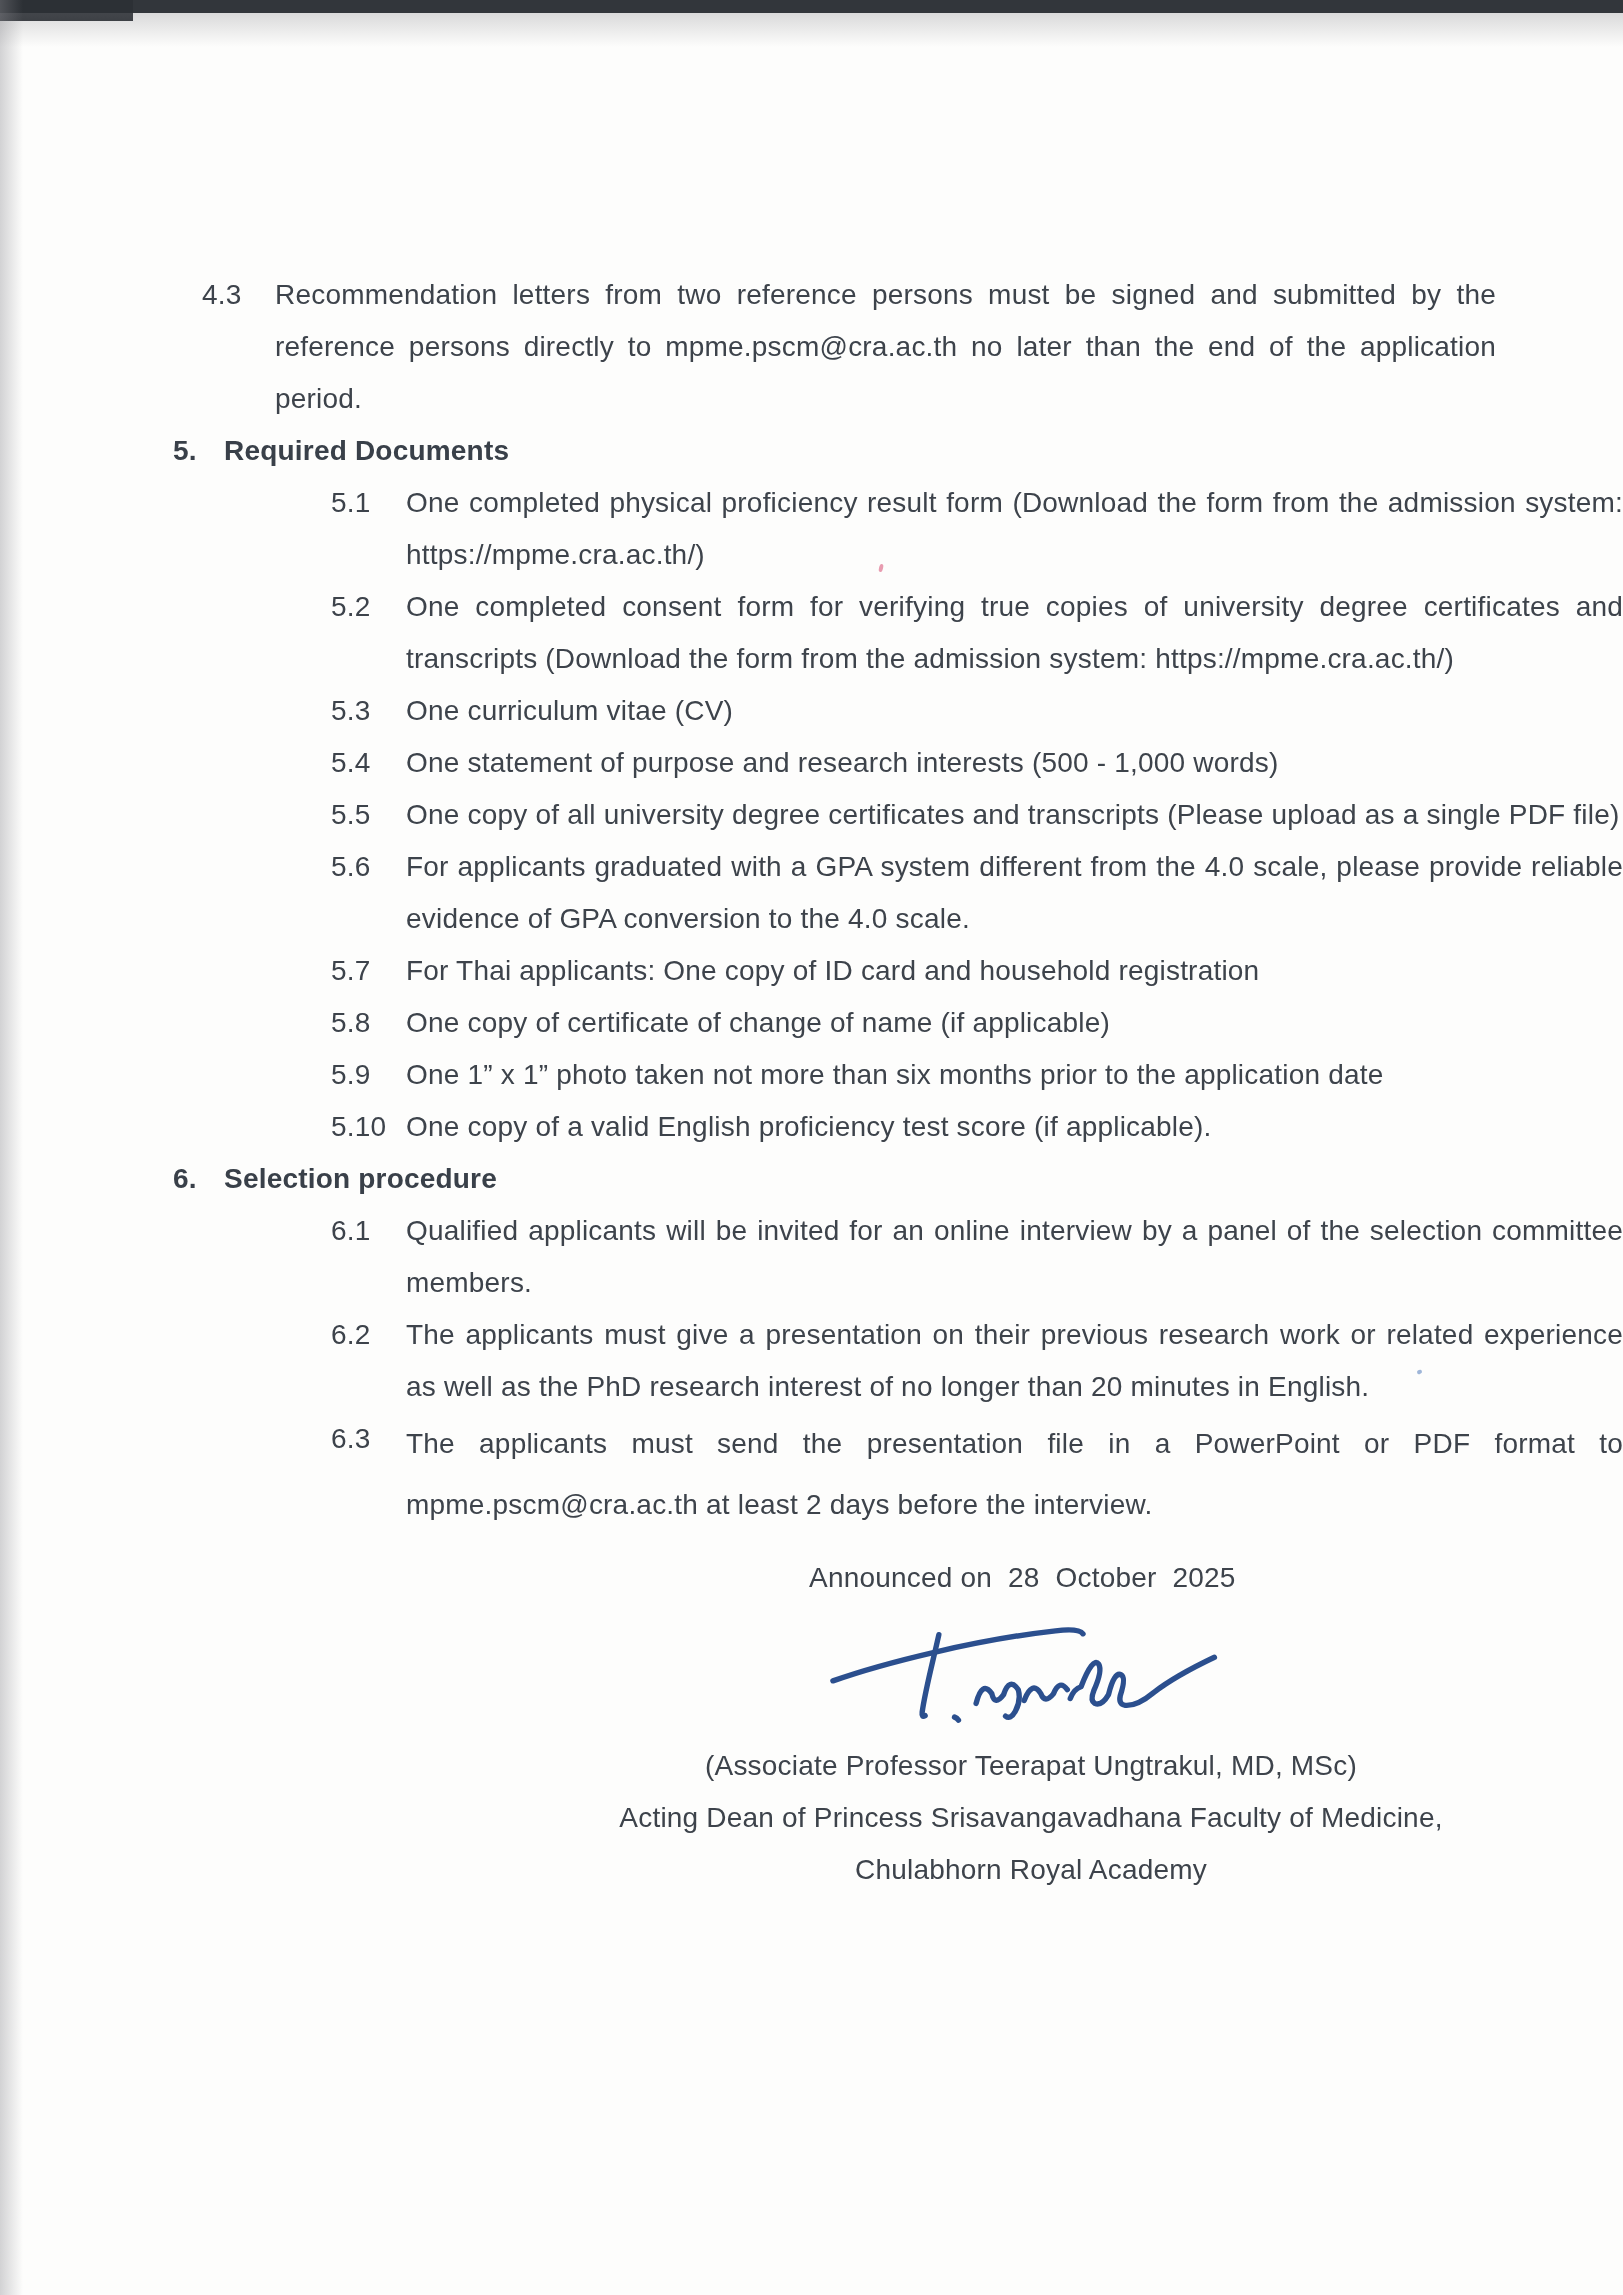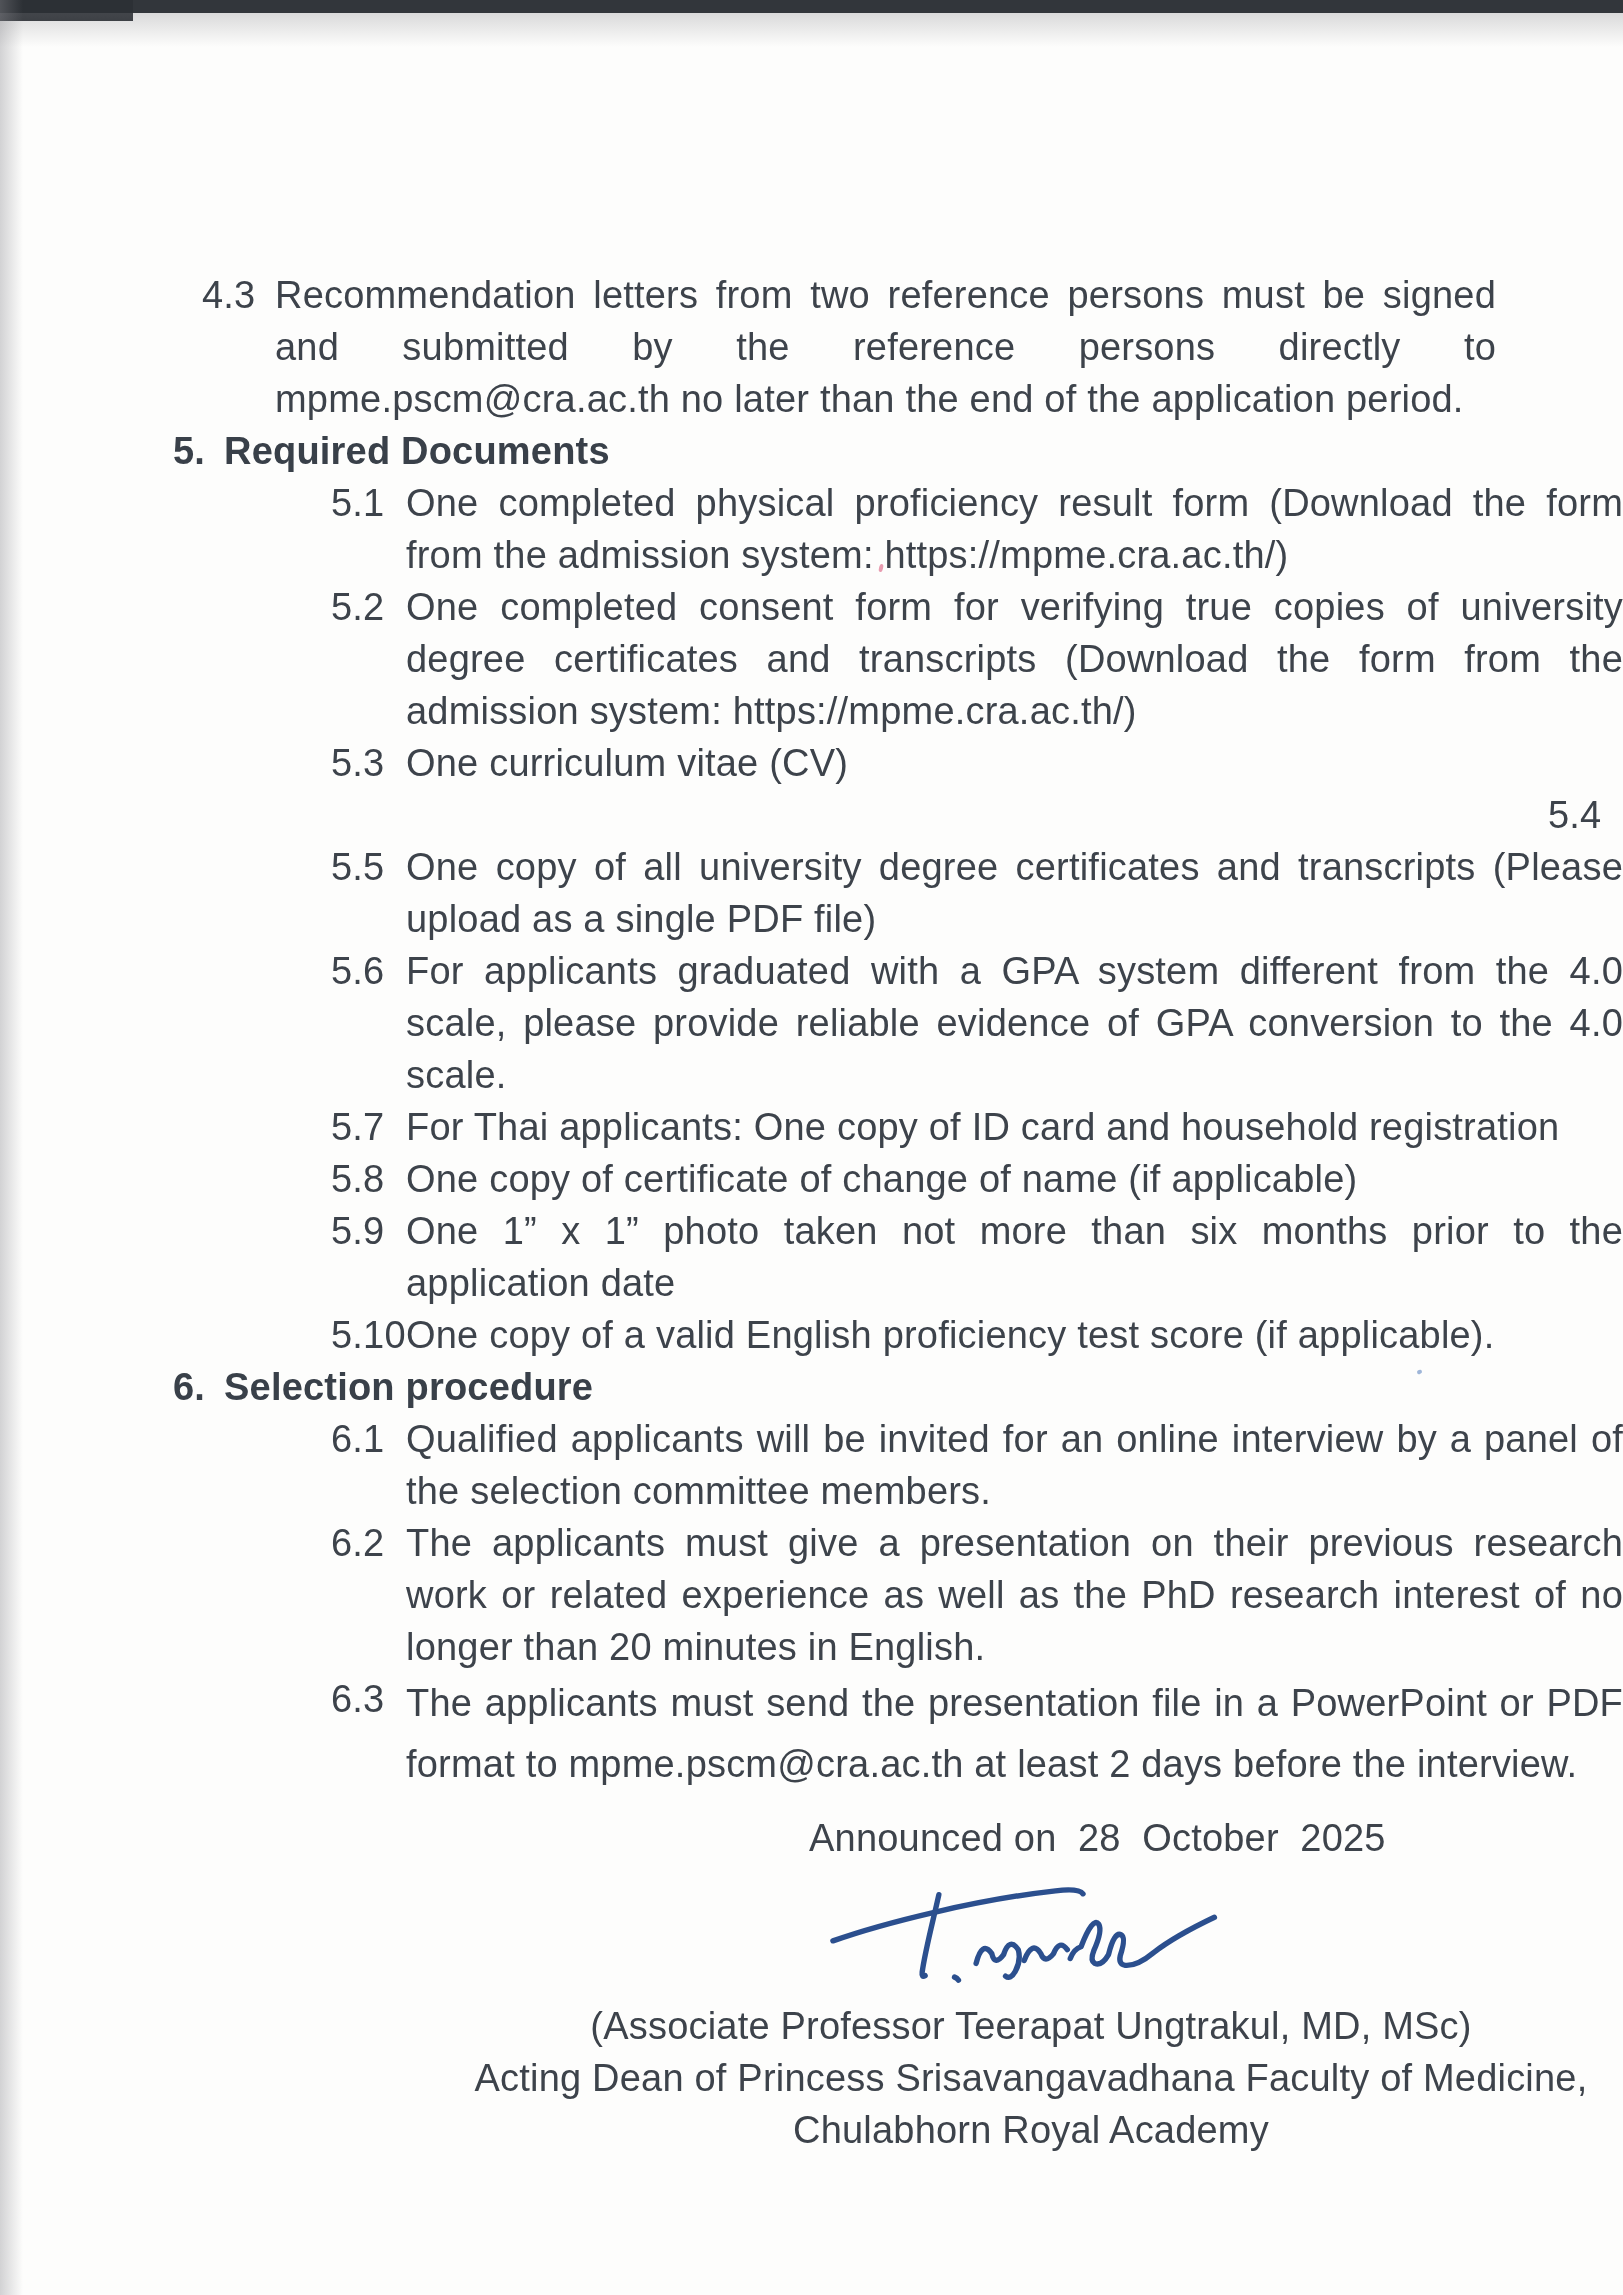--- a/index.html
+++ b/index.html
@@ -18,21 +18,21 @@
                 background:linear-gradient(180deg, rgba(125,125,130,0.28), rgba(250,250,250,0)); }
   .left-edge  { position:absolute; top:0; left:0; width:22.6px; height:100%;
                 background:linear-gradient(90deg, rgba(140,140,146,0.38), rgba(255,255,255,0)); }
   .speck-pink { position:absolute; left:879px; top:564px; width:4.4px; height:8.3px;
                 background:#e89cb0; border-radius:45% / 60%; transform:rotate(14deg); }
   .speck-blue { position:absolute; left:1417px; top:1370px; width:4.9px; height:3.9px;
                 background:#9fb6d8; border-radius:50%; transform:rotate(-20deg); }
 
   
   .doc { position:absolute; top:269px; left:0; width:1623px;
-         font-size:38px; line-height:52px; letter-spacing:0.2px; }
+         font-size:28px; line-height:52px; letter-spacing:0.2px; }
   .row { display:flex; align-items:flex-start; }
   .num { flex:0 0 auto; }
   .txt { text-align:justify; }
 
   .item43        { padding-left:202px; }
   .item43 .num   { width:73px; }
   .item43 .txt   { width:1221px; }
 
   .sechead       { padding-left:173px; font-weight:bold; color:#394049; }
   .sechead .num  { width:51px; }
@@ -86,20 +86,21 @@
       <span class="txt">One completed consent form for verifying true copies of university degree certificates and transcripts (Download the form from the admission system: https://mpme.cra.ac.th/)</span>
     </div>
 
     <div class="row sub">
       <span class="num">5.3</span>
       <span class="txt">One curriculum vitae (CV)</span>
     </div>
 
     <div class="row sub">
       <span class="num">5.4</span>
+      <span class="txt">One statement of purpose and research interests (500 - 1,000 words)</span>
     </div>
 
     <div class="row sub">
       <span class="num">5.5</span>
       <span class="txt">One copy of all university degree certificates and transcripts (Please upload as a single PDF file)</span>
     </div>
 
     <div class="row sub">
       <span class="num">5.6</span>
       <span class="txt">For applicants graduated with a GPA system different from the 4.0 scale, please provide reliable evidence of GPA conversion to the 4.0 scale.</span>

